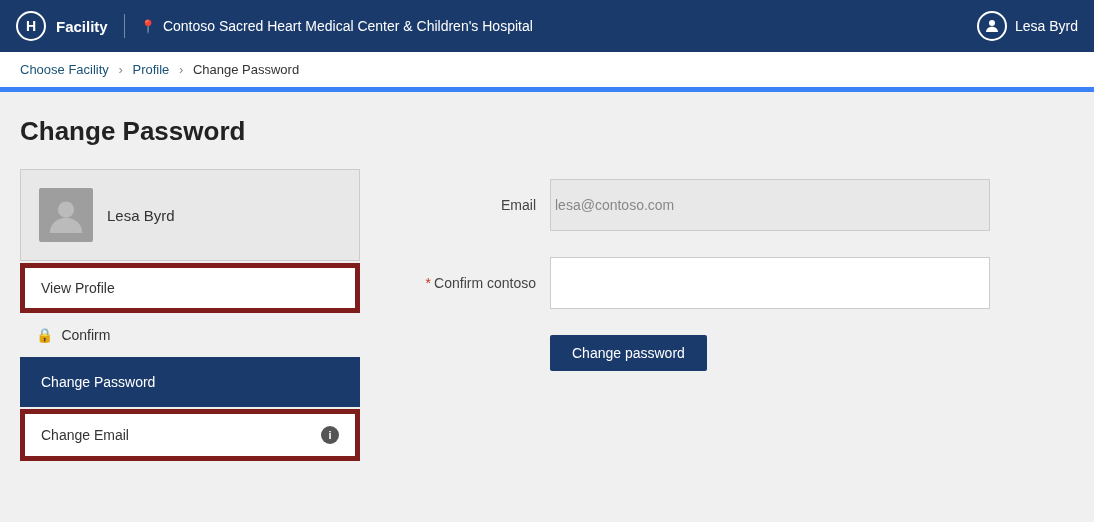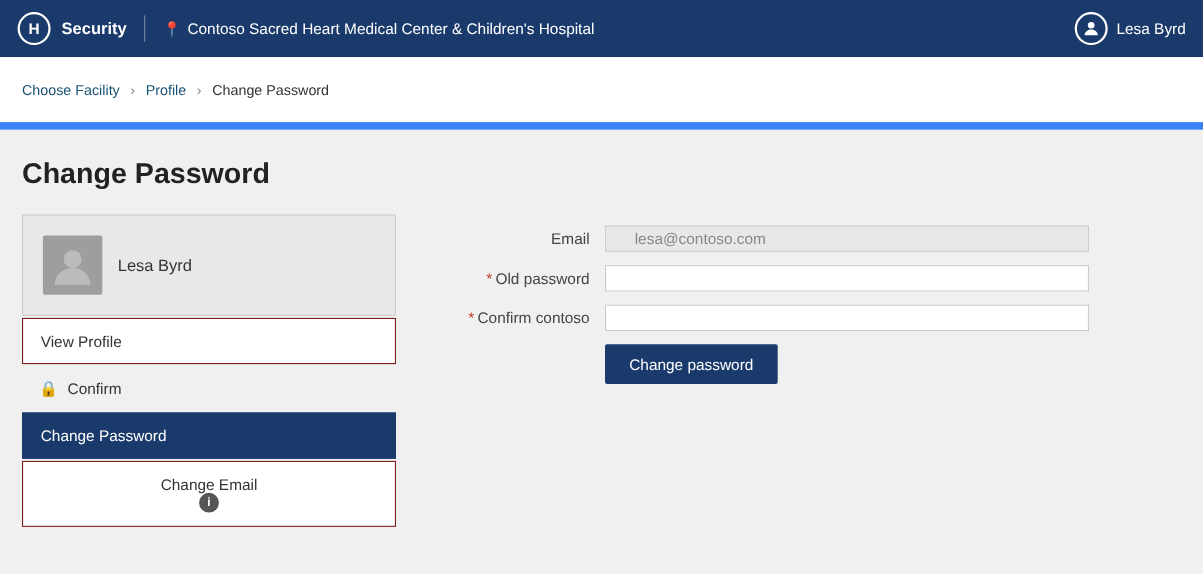--- a/index.html
+++ b/index.html
@@ -50,22 +50,22 @@
       display: flex; align-items: center; justify-content: center;
       font-size: 14px;
     }
     .header-username {
       font-size: 14px;
     }
 
     
     .breadcrumb-bar {
       background: white;
-      padding: 22px 20px;
-      border-bottom: 7px solid #3b82f6;
+      padding: 10px 20px;
+      border-bottom: 5px solid #3b82f6;
       font-size: 13px;
       color: #555;
     }
     .breadcrumb-bar a {
       color: #1a5276;
       text-decoration: none;
       cursor: pointer;
     }
     .breadcrumb-sep { margin: 0 6px; color: #888; }
     .breadcrumb-current { color: #333; font-weight: 500; }
@@ -113,21 +113,21 @@
     }
     .sidebar-avatar svg {
       width: 36px; height: 36px;
     }
     .sidebar-username {
       font-size: 15px;
       color: #333;
     }
     .sidebar-nav-item {
       background: white;
-      border: 1px solid #7f1d1d;
+      border: 5px solid #7f1d1d;
       padding: 12px 16px;
       font-size: 14px;
       color: #333;
       cursor: pointer;
       margin-bottom: 2px;
     }
 
     .sidebar-section-header {
       padding: 12px 16px;
       font-size: 14px;
@@ -140,60 +140,59 @@
 
     .sidebar-nav-item.active {
       background: #1a3a6b;
       color: white;
       border-color: #1a3a6b;
     }
     .sidebar-nav-item.with-info {
       display: flex;
       justify-content: space-between;
       align-items: center;
-      flex-direction: column;
     }
     .info-icon {
       width: 18px; height: 18px;
       background: #555;
       border-radius: 50%;
       display: flex; align-items: center; justify-content: center;
       color: white;
       font-size: 11px;
       font-weight: bold;
     }
 
     
     .form-area {
       flex: 1;
       padding-top: 10px;
     }
     .form-row {
       display: flex;
       align-items: center;
-      margin-bottom: 12px;
+      margin-bottom: 26px;
     }
     .form-label {
       width: 160px;
       text-align: right;
       font-size: 14px;
       color: #444;
       padding-right: 14px;
       flex-shrink: 0;
     }
     .form-label .required {
       color: #c0392b;
       margin-right: 3px;
     }
     .form-input {
       flex: 1;
       max-width: 440px;
-      height: 24px;
+      height: 52px;
       border: 1px solid #ccc;
-      padding: 0 26px;
+      padding: 0 4px;
       font-size: 14px;
       color: #333;
       background: white;
       outline: none;
     }
     .form-input.disabled {
       background: #e8e8e8;
       color: #888;
       border-color: #ccc;
     }
@@ -213,21 +212,21 @@
       border-radius: 2px;
     }
   </style>
 </head>
 <body>
 
 <header class="header">
   <div class="header-logo">
     <span>H</span>
   </div>
-  <span class="header-brand">Security</span>
+  <span class="header-brand">Facility</span>
   <div class="header-divider"></div>
   <div class="header-facility">
     <span class="pin-icon">📍</span>
     <span>Contoso Sacred Heart Medical Center &amp; Children's Hospital</span>
   </div>
   <div class="header-right">
     <div class="header-user-icon">
       <svg viewBox="0 0 24 24" width="18" height="18" fill="white">
         <circle cx="12" cy="8" r="4"></circle>
         <path d="M4 20c0-4 3.6-7 8-7s8 3 8 7"></path>
@@ -280,26 +279,20 @@
       </div>
     </div>
 
     <div class="form-area">
 
       <div class="form-row">
         <label class="form-label">Email</label>
         <input class="form-input disabled" type="text" value="lesa@contoso.com" readonly="" style="">
       </div>
 
-      <div class="form-row">
-        <label class="form-label">
-          <span class="required">*</span><span>Old password</span>
-        </label>
-        <input class="form-input" type="password" style="">
-      </div>
 
 
       <div class="form-row">
         <label class="form-label">
           <span class="required">*</span><span>Confirm contoso</span>
         </label>
         <input class="form-input" type="password" style="">
       </div>
 
       <div class="form-actions">

